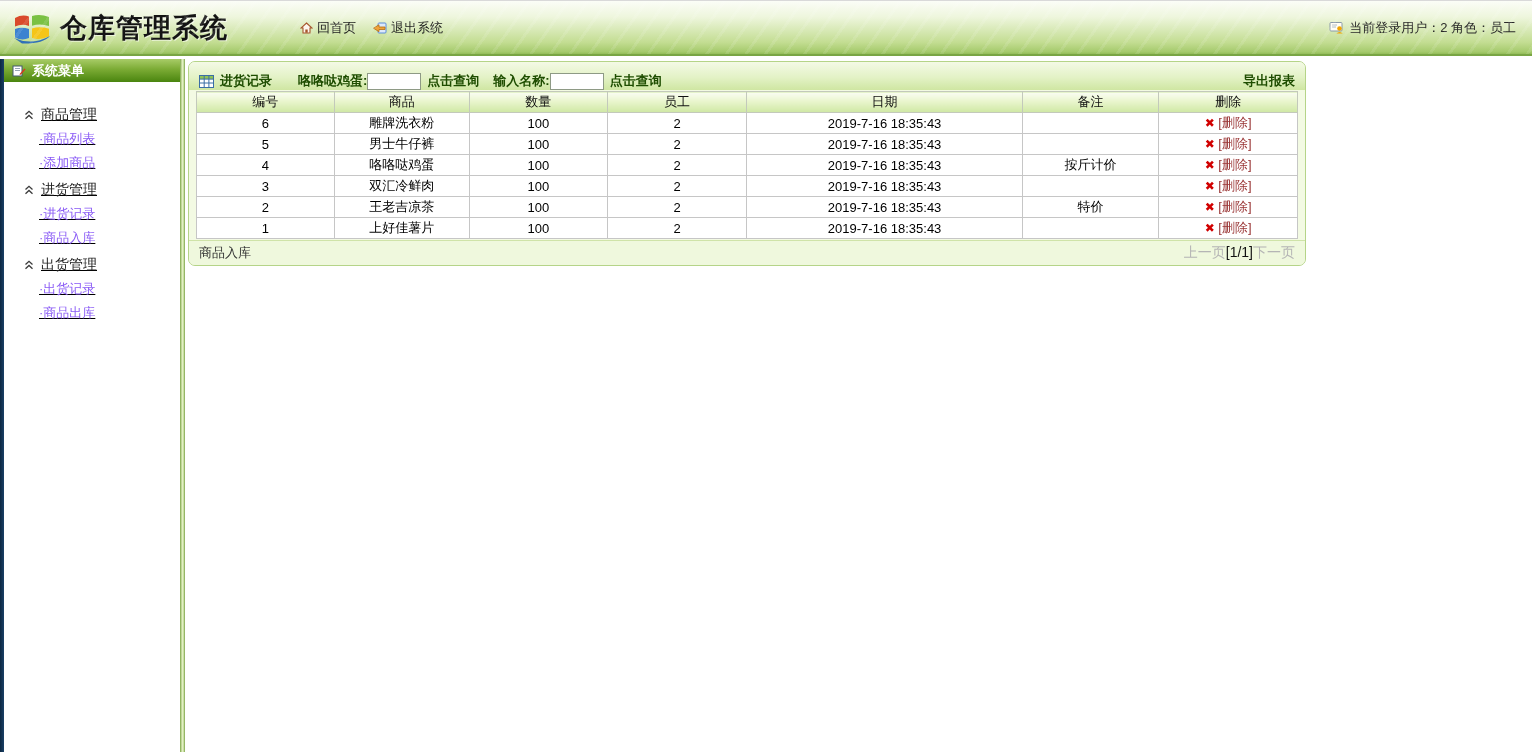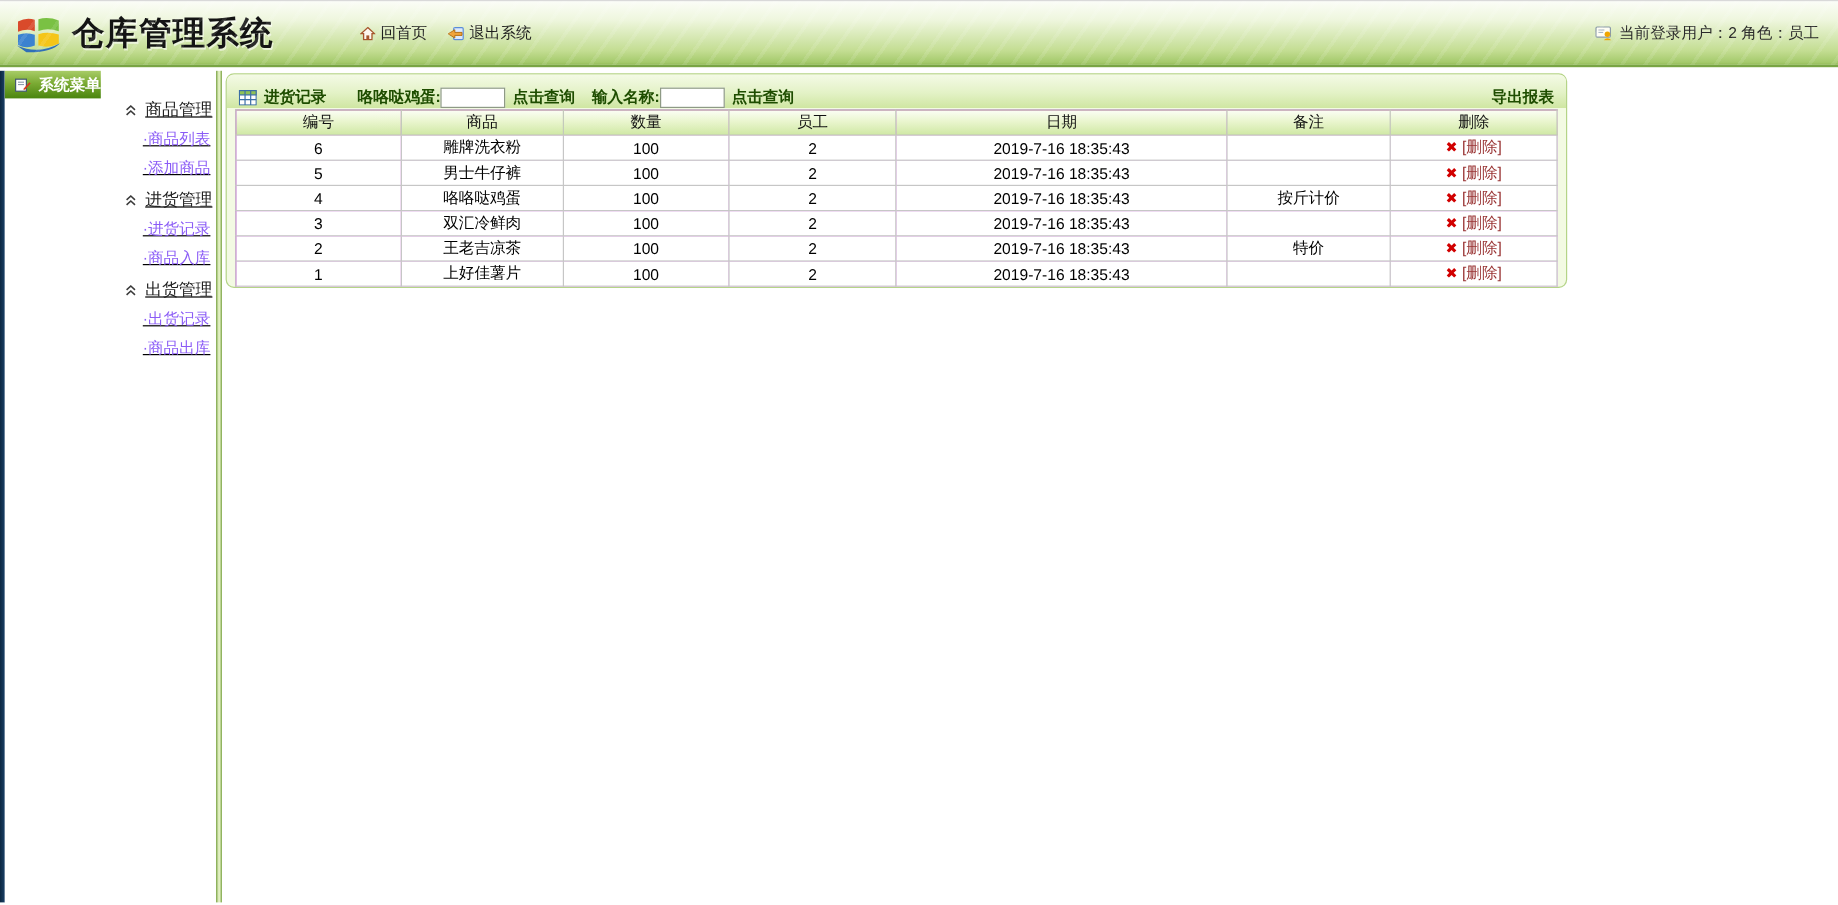--- a/index.html
+++ b/index.html
@@ -19,21 +19,21 @@
   .banner-sep { height:3px; background:#fff; }
   .logo { margin-left:12px; margin-right:8px; display:flex; align-items:center; }
   .app-title { font-size:27px; font-weight:bold; color:#141414; letter-spacing:1px; text-shadow:1px 1px 0 rgba(255,255,255,0.6); }
   .banner-nav { display:flex; align-items:center; gap:16px; margin-left:72px; font-size:13px; color:#1d1d1d; }
   .nav-link { display:flex; align-items:center; gap:4px; cursor:pointer; text-decoration:none; color:#1d1d1d; }
   .user-status { margin-left:auto; margin-right:16px; display:flex; align-items:center; gap:5px; font-size:13px; color:#2a2a2a; }
 
   
   .layout { display:flex; height:693px; }
   .navy-strip { width:4px; background:linear-gradient(to right,#0c2741,#1a4066); }
-  .sidebar { width:176px; background:#fff; display:flex; flex-direction:row; }
+  .sidebar { width:176px; background:#fff; display:flex; flex-direction:column; }
   .side-border { width:5px; background:linear-gradient(to right,#7ca447,#e2f0c2 45%,#e2f0c2 60%,#7ca447); }
   .sidebar-header {
     height:23px; display:flex; align-items:center; gap:6px; padding-left:8px;
     background:linear-gradient(to bottom,#a8cc67 0%,#7bab34 45%,#4a850f 100%);
     color:#fff; font-size:13px; font-weight:bold;
   }
   .menu { padding:20px 0 0 20px;text-decoration:underline; }
   .menu-group { margin-bottom:2px; }
   .group-label { display:flex; align-items:center; gap:7px; font-size:14px; color:#222; height:25px; cursor:pointer; }
   .menu-item { font-size:13px; color:#8b5cf6; padding-left:15px; height:24px; line-height:24px; cursor:pointer; }
@@ -299,16 +299,22 @@
           <td>2019-7-16 18:35:43</td>
           <td></td>
           <td>
             <span class="del-x">✖</span>
             <a class="del-link"> [删除]</a>
           </td>
         </tr>
           </tbody>
       </table>
 
+      <div class="panel-footer">
+        <span>商品入库</span>
+        <span class="pager">
+          <span class="dim">上一页</span><span class="cur">[1/1]</span><span class="dim">下一页</span>
+        </span>
+      </div>
 
     </div>
   </div>
 </div>
 
 </body></html>

